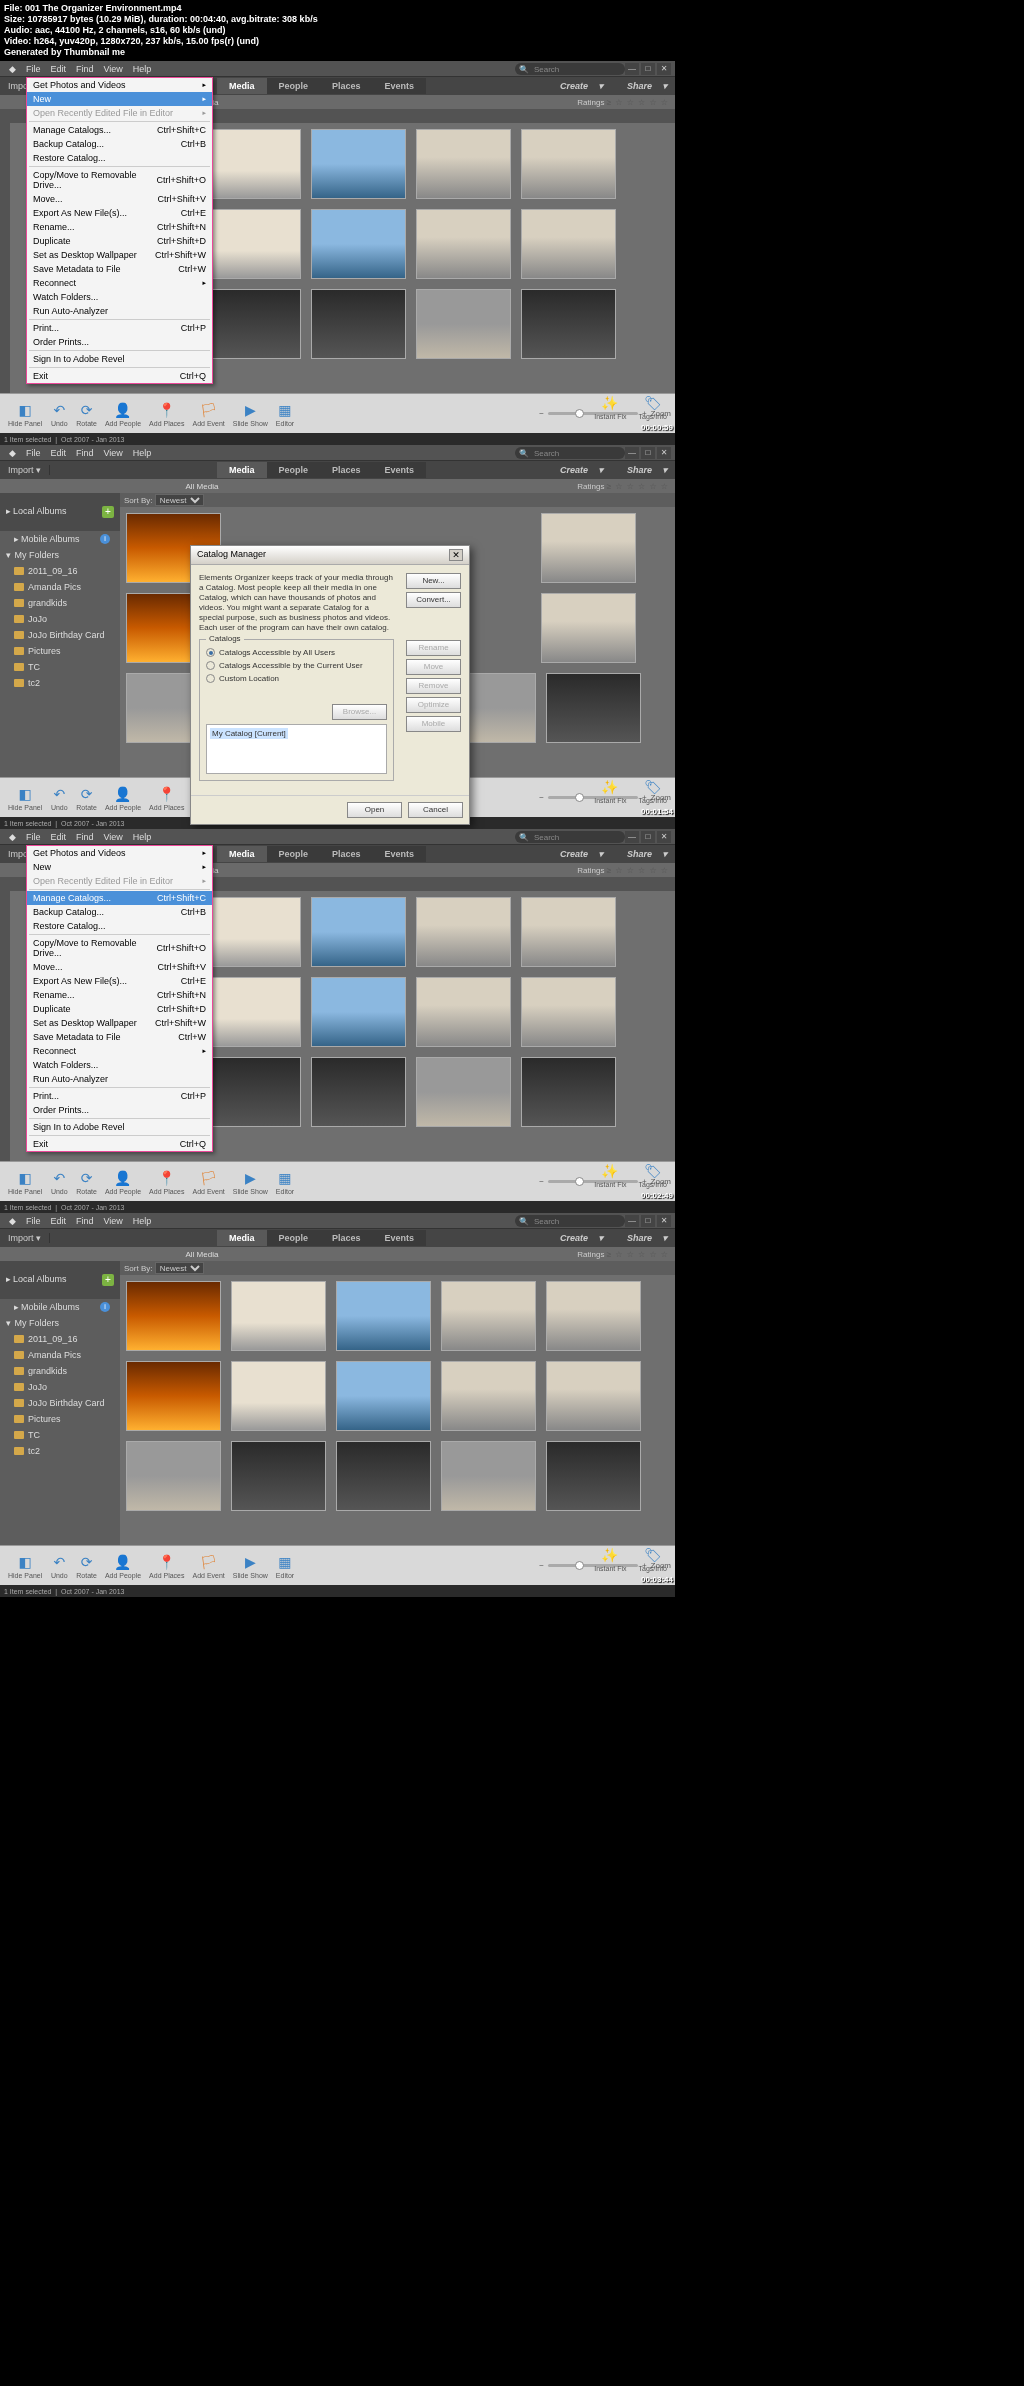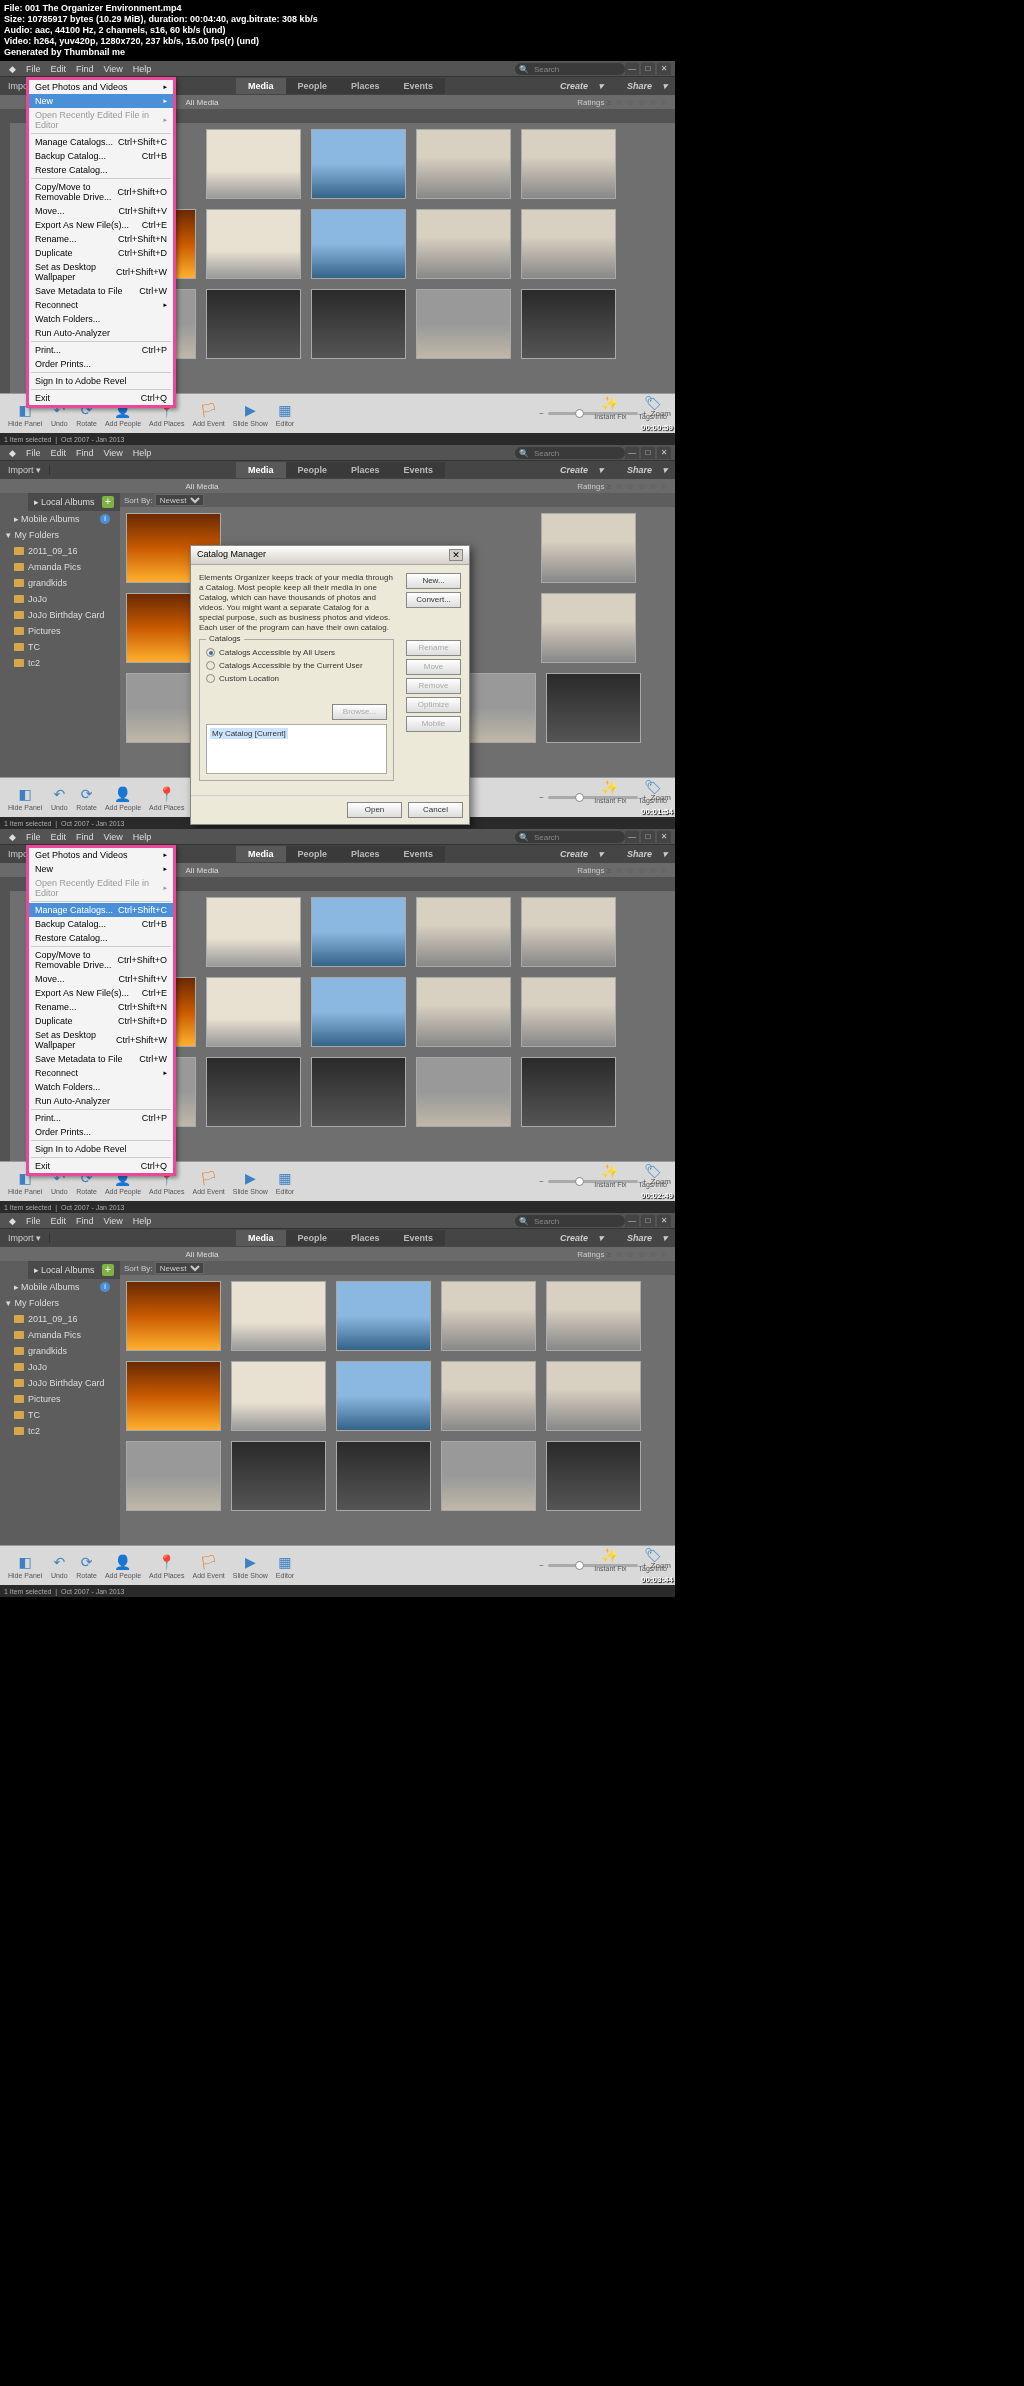--- a/index.html
+++ b/index.html
@@ -7,31 +7,31 @@
 .header-info { color:#fff; padding:3px 4px; font-size:9px; line-height:11px; font-weight:bold; font-family:Arial,sans-serif; }
 .header-info div { white-space:pre; }
 .panel { width:675px; height:384px; background:#535353; position:relative; overflow:hidden; margin-bottom:0; }
 .app-menubar { background:#535353; height:16px; display:flex; align-items:center; padding:0 4px; color:#ddd; font-size:9px; border-bottom:1px solid #333; }
 .app-menubar span { padding:0 5px; cursor:default; }
 .app-menubar .winbtns { margin-left:auto; display:flex; gap:2px; }
 .winbtn { width:14px; height:12px; background:#444; display:flex; align-items:center; justify-content:center; color:#ccc; font-size:8px; }
 .search-top { position:absolute; right:50px; top:2px; width:110px; height:12px; background:#3a3a3a; border-radius:6px; display:flex; align-items:center; padding:0 4px; color:#888; font-size:8px; }
 .topbar { background:#454545; height:18px; display:flex; align-items:center; color:#ccc; font-size:9px; }
 .import-btn { padding:0 8px; border-right:1px solid #333; }
-.tabs { display:flex; margin-left:auto; margin-right:auto; position:absolute; left:236px; }
+.tabs { display:flex; margin-left:auto; margin-right:auto; position:absolute; left:217px; }
 .tab { padding:3px 12px; background:#3a3a3a; color:#bbb; font-weight:bold; font-size:9px; }
 .tab.active { background:#595959; color:#fff; }
 .right-actions { margin-left:auto; display:flex; }
 .right-actions span { padding:0 8px; font-weight:bold;font-style:italic; }
 .sub-bar { background:#6a6a6a; height:14px; display:flex; align-items:center; font-size:8px; color:#ddd; padding:0 6px; }
 .sub-bar .allmedia { margin-left:auto; margin-right:auto; }
 .sub-bar .ratings { margin-left:auto; color:#ccc; }
 .ratings-stars { color:#555; letter-spacing:1px; }
 .sidebar { position:absolute; left:0; top:48px; width:120px; background:#5d5d5d; height:316px; color:#ddd; font-size:9px; }
-.sidebar-header { background:#4a4a4a; padding:3px 6px; display:flex; align-items:center; justify-content:space-between;margin-left:28px; }
+.sidebar-header { background:#4a4a4a; padding:13px 6px; display:flex; align-items:flex-start; justify-content:space-between; }
 .plus-icon { width:12px; height:12px; background:#7cb342; border-radius:2px; color:#fff; text-align:center; line-height:12px; font-size:10px; }
 .sidebar-item { padding:3px 6px 3px 14px; display:flex; align-items:center; gap:4px; }
 .folder-icon { width:10px; height:8px; background:#d4a84a; display:inline-block; border-radius:1px; }
 .info-icon { width:10px; height:10px; background:#4a90d9; border-radius:50%; color:#fff; text-align:center; line-height:10px; font-size:7px; margin-left:auto; margin-right:4px; }
 .sortby { background:#5d5d5d; position:absolute; left:120px; top:48px; right:0; height:14px; display:flex; align-items:center; padding:0 4px; color:#ccc; font-size:8px; }
 .sortby select { font-size:8px; height:12px; background:#444; color:#ccc; border:1px solid #666; }
 .grid { position:absolute; left:120px; top:62px; right:0; bottom:34px; background:#6f6f6f; overflow:hidden; padding:6px; }
 .grid.nopad { left:0; }
 .thumb-row { display:flex; gap:10px; margin-bottom:10px; justify-content:flex-start; }
 .thumb { width:95px; height:70px; background:#333; border:1px solid #aaa; }
@@ -46,21 +46,21 @@
 .tool-icon { width:18px; height:18px; display:flex; align-items:center; justify-content:center; font-size:14px; }
 .tool-icon.blue { color:#3b82c4; }
 .tool-icon.red { color:#d04040; }
 .tool-icon.teal { color:#3bb0a0; }
 .tool-icon.orange { color:#e08030; }
 .zoom-area { margin-left:auto; display:flex; align-items:center; gap:4px; font-size:8px; }
 .zoom-slider { width:90px; height:3px; background:#aaa; position:relative; border-radius:2px; }
 .zoom-handle { position:absolute; left:30%; top:-3px; width:9px; height:9px; background:#fff; border:1px solid #888; border-radius:50%; }
 .statusbar { position:absolute; bottom:0; left:0; right:0; height:12px; background:#2a2a2a; color:#aaa; font-size:7px; display:flex; align-items:center; padding:0 4px; }
 .timestamp { position:absolute; right:2px; bottom:13px; color:#fff; font-size:8px; font-weight:bold; text-shadow:1px 1px 1px #000; z-index:100; }
-.file-menu { position:absolute; left:26px; top:16px; width:150px; background:#f4f4f4; border:3px solid #ec4899; box-shadow:2px 2px 4px rgba(0,0,0,0.4); z-index:50; font-size:9px; color:#000; }
+.file-menu { position:absolute; left:26px; top:16px; width:187px; background:#f4f4f4; border:1px solid #ec4899; box-shadow:2px 2px 4px rgba(0,0,0,0.4); z-index:50; font-size:9px; color:#000; }
 .menu-item { padding:2px 6px; display:flex; justify-content:space-between; align-items:center; }
 .menu-item.hl { background:#4a90d9; color:#fff; }
 .menu-item.disabled { color:#999; }
 .menu-sep { height:1px; background:#ccc; margin:1px 2px; }
 .menu-arrow { font-size:7px; }
 .dialog { position:absolute; left:190px; top:100px; width:280px; background:#ece9d8; border:1px solid #888; box-shadow:3px 3px 8px rgba(0,0,0,0.5); z-index:60; font-size:9px; }
 .dialog-title { background:linear-gradient(#fff,#d4d0c8); padding:3px 6px; display:flex; justify-content:space-between; border-bottom:1px solid #aaa; }
 .dialog-close { width:14px; height:12px; background:#d4d0c8; border:1px solid #888; text-align:center; line-height:10px; font-size:9px; }
 .dialog-body { padding:8px; color:#333; }
 .dialog-desc { font-size:8px; line-height:10px; margin-bottom:6px; }

